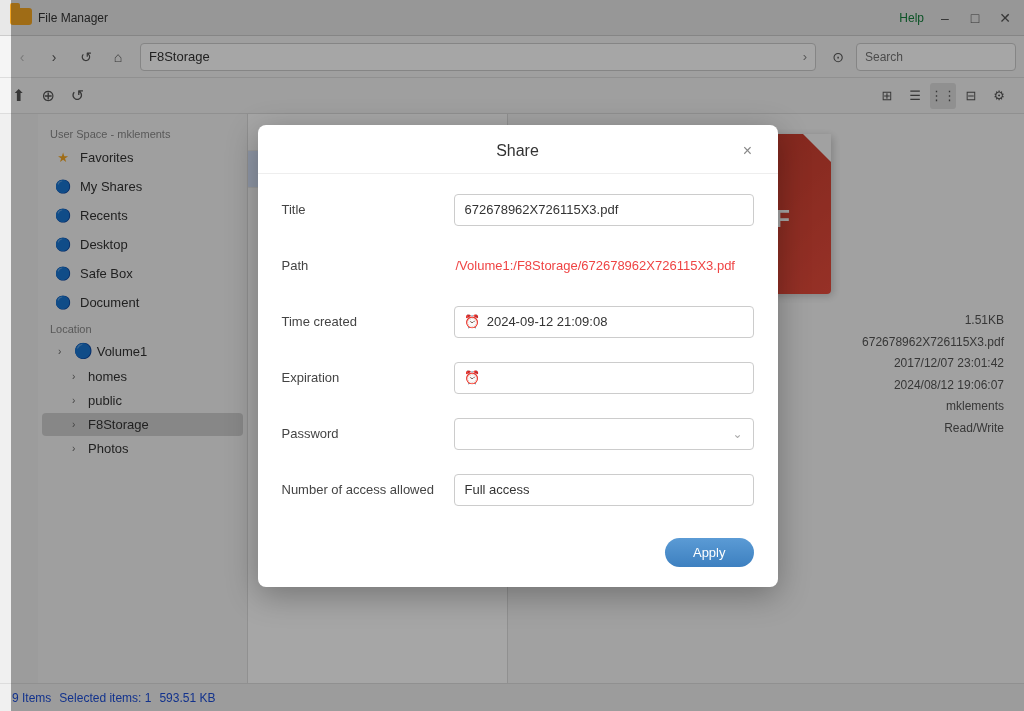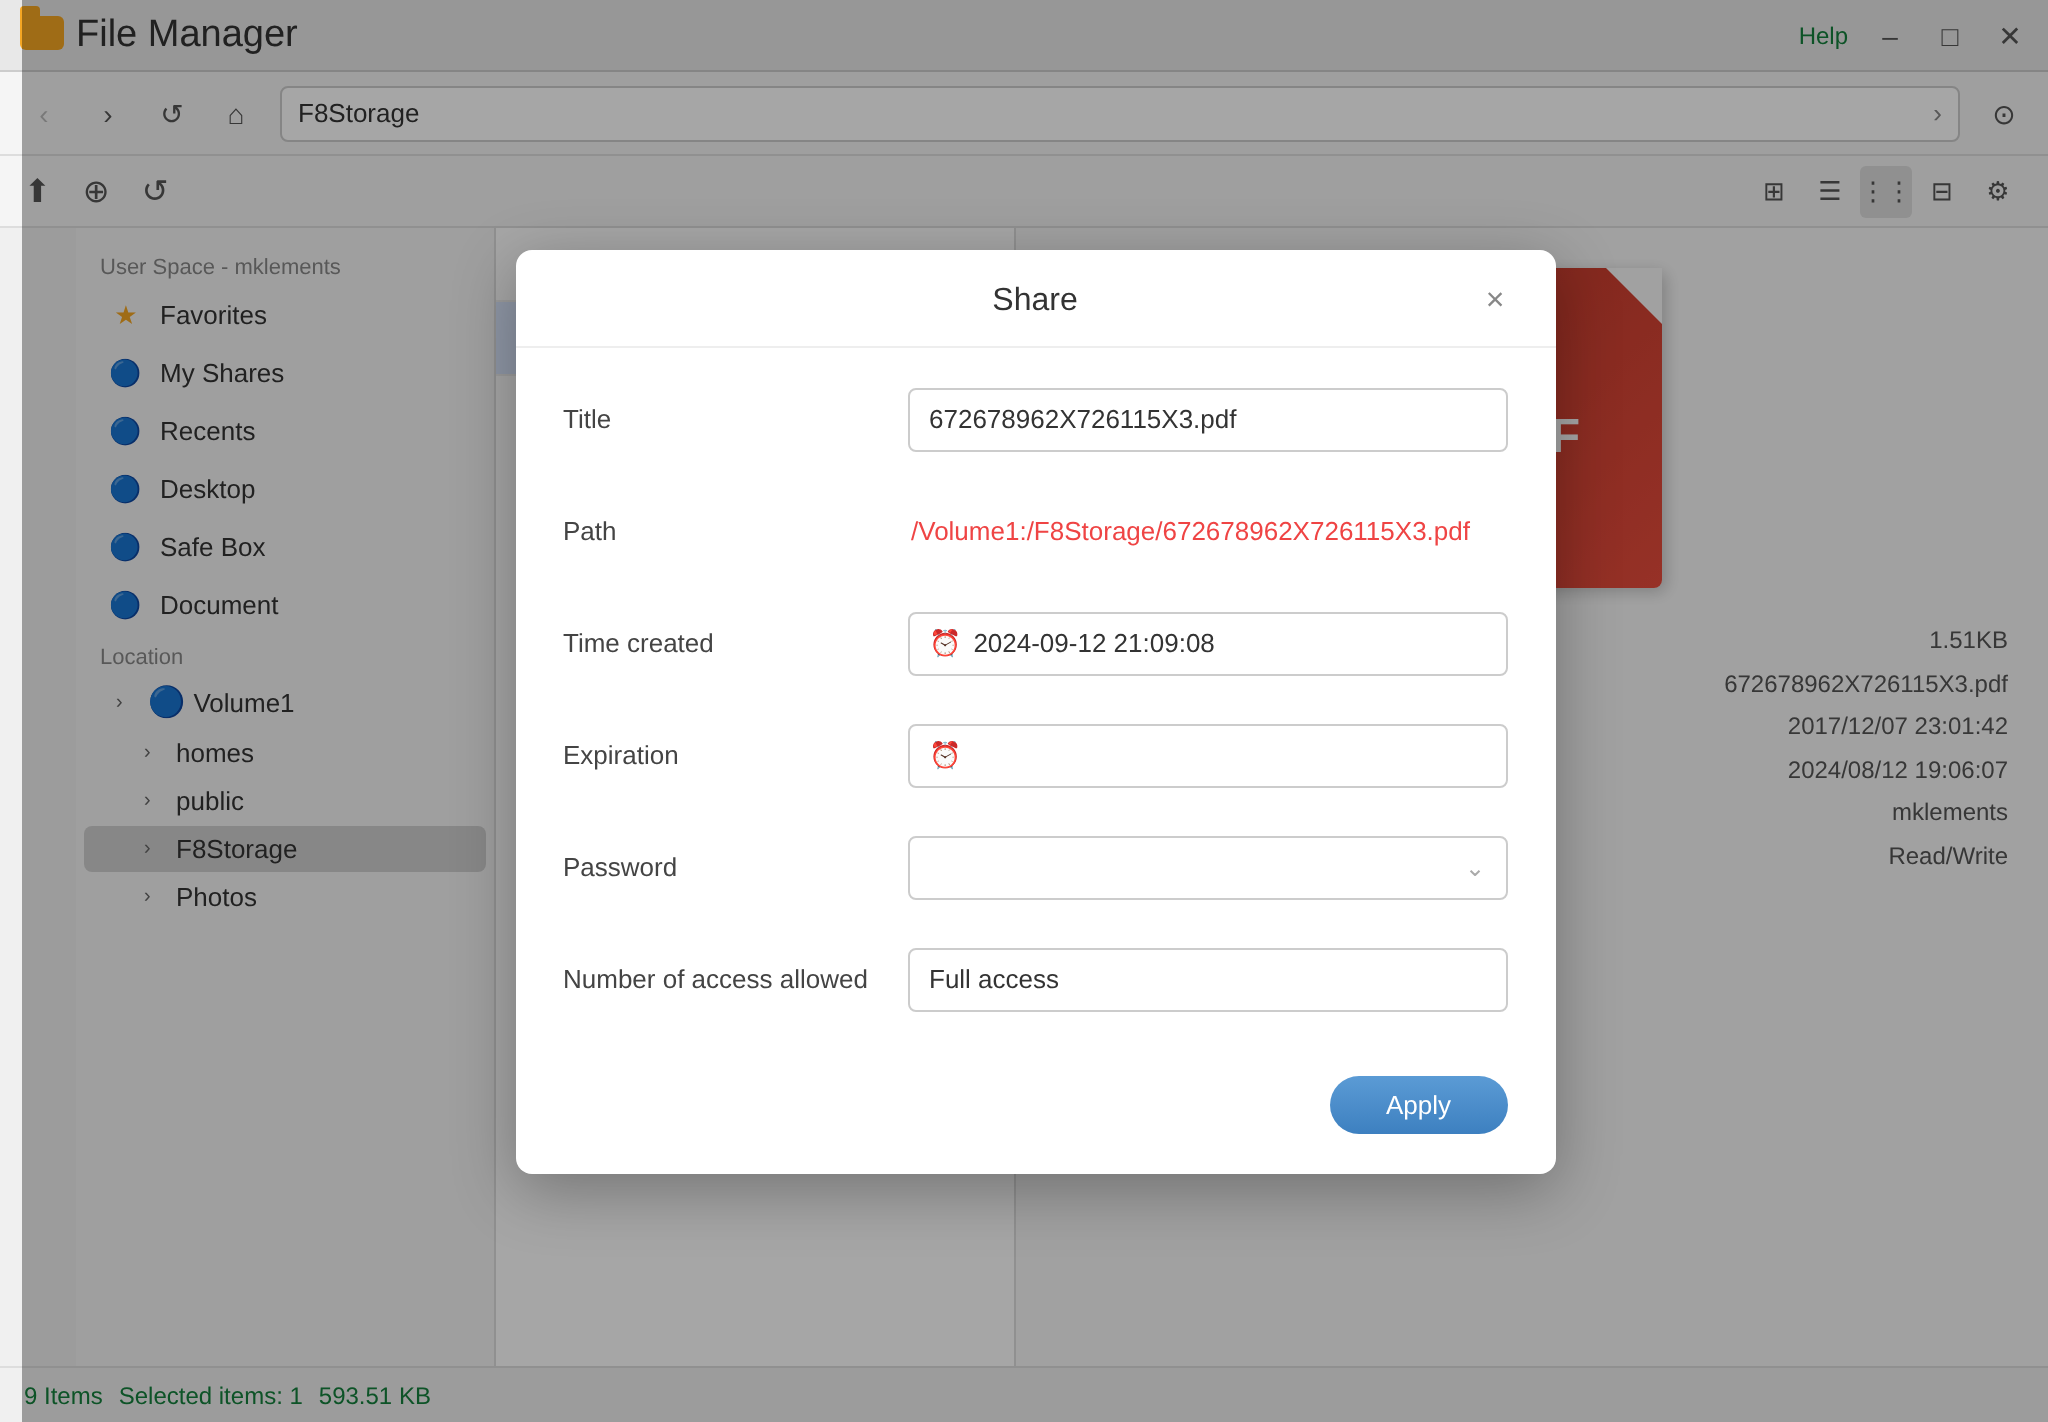--- a/index.html
+++ b/index.html
@@ -32,21 +32,21 @@
       padding: 0 10px;
       border-bottom: 1px solid #ccc;
       flex-shrink: 0;
     }
     .title-bar-icon {
       width: 20px;
       height: 20px;
       margin-right: 8px;
     }
     .title-bar-title {
-      font-size: 19px;
+      font-size: 12px;
       color: #333;
       flex: 1;
     }
     .title-bar-controls {
       display: flex;
       gap: 12px;
       align-items: center;
     }
     .title-bar-controls a {
       font-size: 12px;
@@ -321,21 +321,21 @@
 
     
     .status-bar {
       height: 28px;
       background: #f0f0f0;
       border-top: 1px solid #ddd;
       display: flex;
       align-items: center;
       padding: 0 12px;
       font-size: 12px;
-      color: #15803d;
+      color: #1d4ed8;
       gap: 8px;
       flex-shrink: 0;
     }
 
     
     .modal-overlay {
       position: absolute;
       top: 0;
       left: 0;
       right: 0;
@@ -498,20 +498,24 @@
   <div class="toolbar">
     <button class="nav-btn disabled">‹</button>
     <button class="nav-btn">›</button>
     <button class="nav-btn">↺</button>
     <button class="nav-btn">⌂</button>
     <div class="address-bar">
       <span class="address-bar-text">F8Storage</span>
       <span class="address-chevron">›</span>
     </div>
     <button class="bookmark-btn">⊙</button>
+    <div class="search-bar">
+      <input type="text" placeholder="Search" style="">
+
+    </div>
   </div>
 
   <div class="action-bar">
     <button class="action-btn">⬆</button>
     <button class="action-btn">⊕</button>
     <button class="action-btn">↺</button>
 
     <div style="margin-left: auto; display: flex; gap: 2px;">
       <button class="view-btn">⊞</button>
       <button class="view-btn">☰</button>

